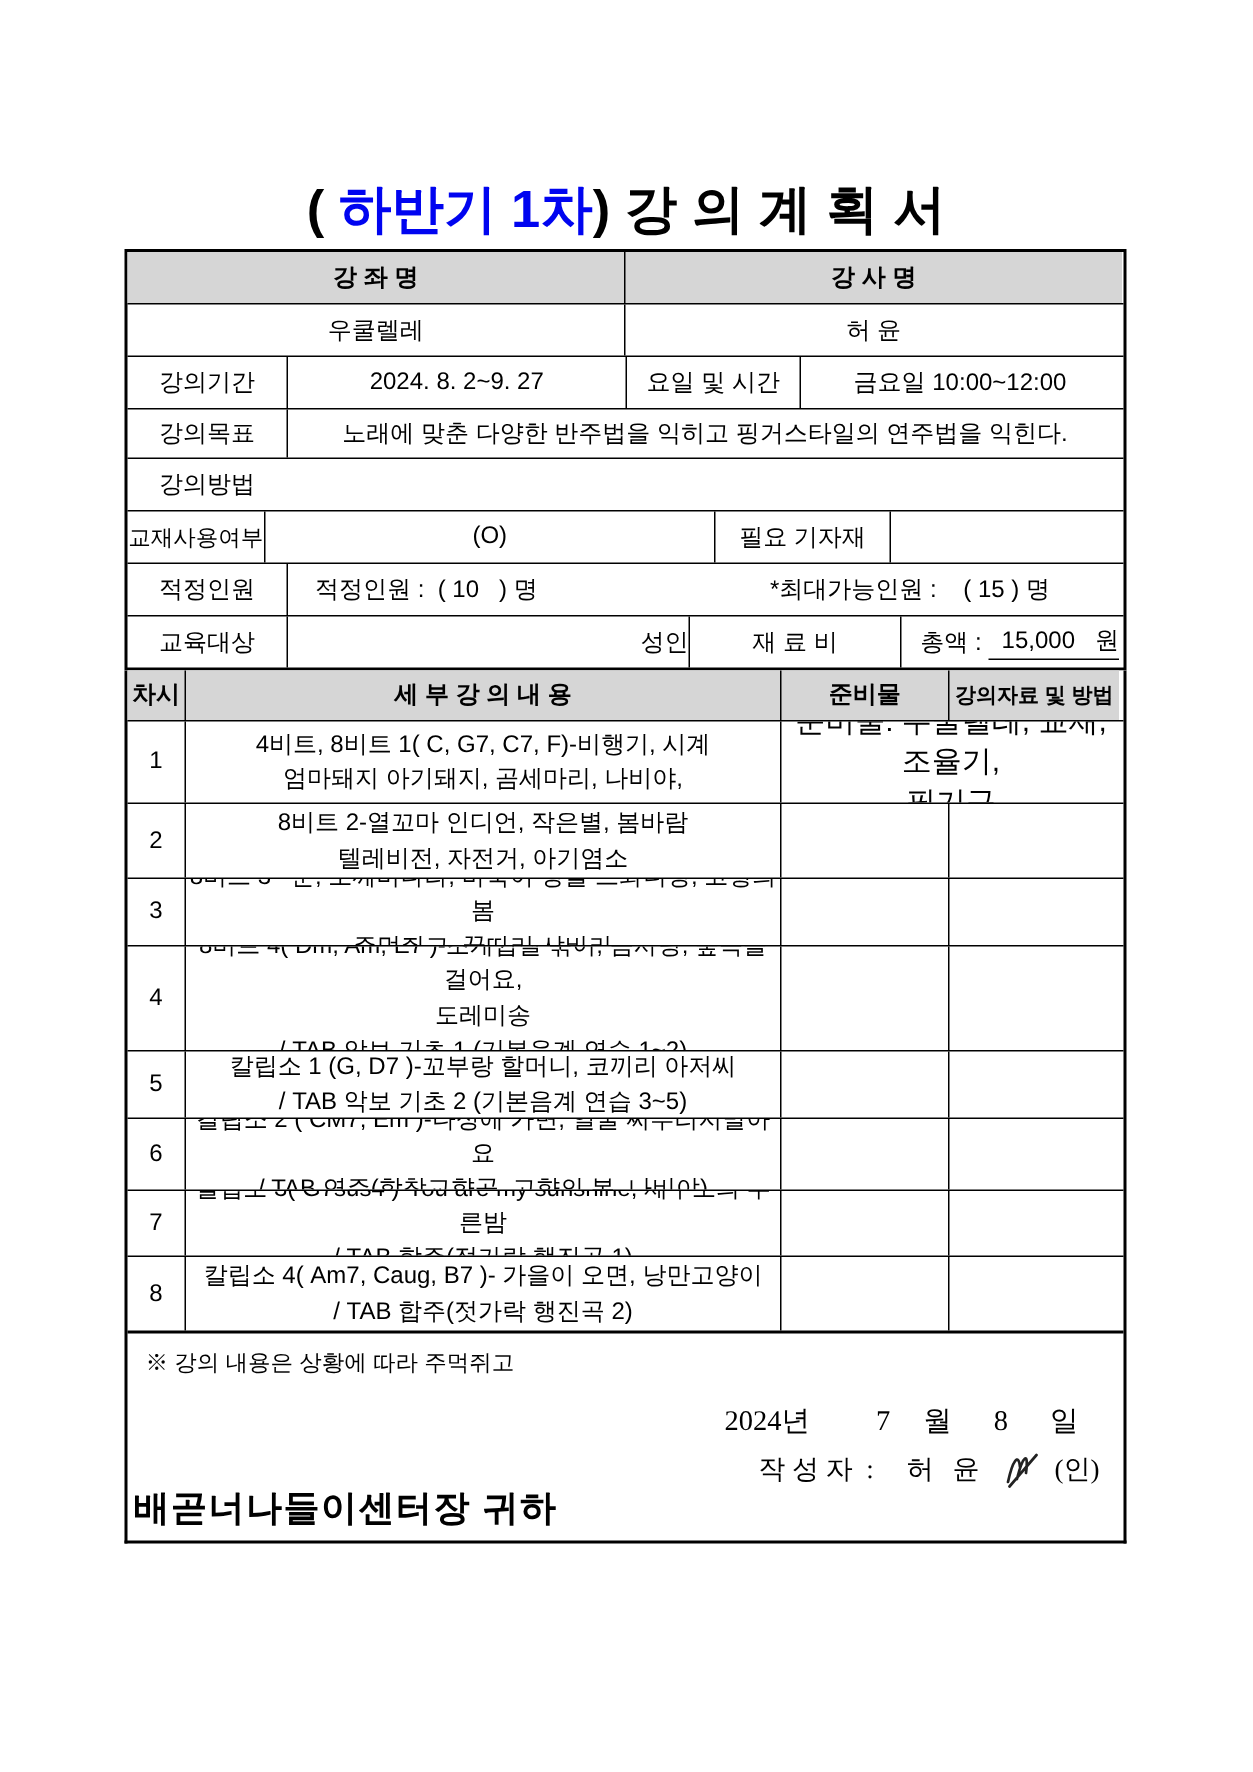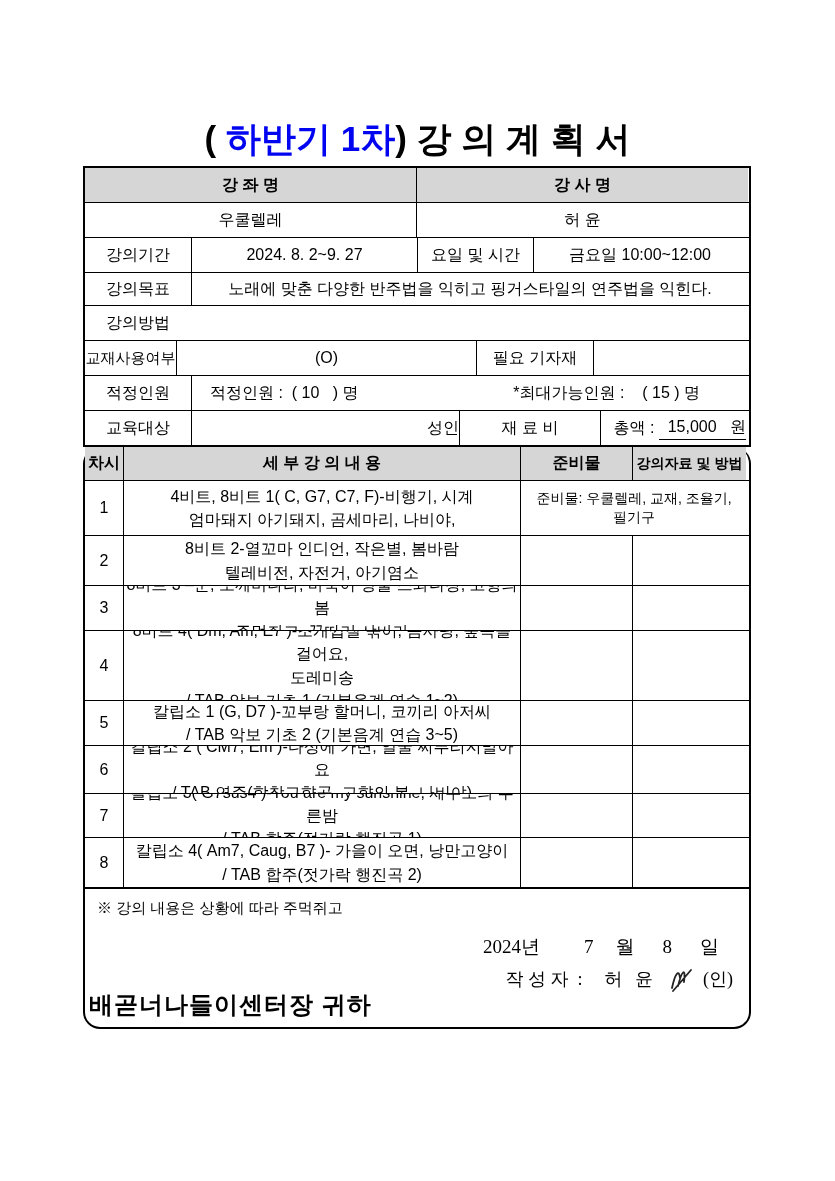--- a/index.html
+++ b/index.html
@@ -3,33 +3,33 @@
 <meta charset="utf-8">
 <style>
   html,body{margin:0;padding:0;background:#ffffff;}
   body{width:835px;height:1181px;font-family:"Liberation Sans",sans-serif;color:#000;}
   .page{position:relative;width:835px;height:1181px;background:#fff;overflow:hidden;}
   .title{margin:0;padding-top:116px;text-align:center;font-size:35px;font-weight:700;white-space:pre;}
   .blue{color:#0004f0;}
   .ws{white-space:pre;}
   .tbl{width:668px;margin-left:83px;border:2px solid #000;box-sizing:border-box;background:#fff;}
   .info{margin-top:3px;}
-  .sched{border-top:none;border-radius:17px;}
+  .sched{border-top:none;}
   .row{display:flex;border-top:1px solid #000;}
   .tbl .row:first-child{border-top:none;}
   .cell{box-sizing:border-box;display:flex;align-items:center;justify-content:center;text-align:center;font-size:16px;overflow:hidden;}
   .bl{border-left:1px solid #000;}
   .gray{background:#d6d6d6;}
   .bold{font-weight:700;}
   .left{justify-content:flex-end;text-align:left;}
   .pre{white-space:pre-line;}
   .detail{font-size:16px;line-height:1.45;}
   .fs15{font-size:15px;}
   .fs14{font-size:14px;}
-  .note-cell{font-size:14px;line-height:1.35;}
+  .note-cell{font-size:20px;line-height:1.35;}
   .footer{height:138px;border-top:2px solid #000;position:relative;}
   .f-note{margin:10px 0 0 12px;font-size:15px;}
   .f-date{margin-top:16px;text-align:right;padding-right:30px;font-family:"Liberation Serif",serif;font-size:19px;}
   .f-date .gap1{margin-left:44px;}
   .f-date .gap2{margin-left:22px;}
   .f-date .gap3{margin-left:28px;}
   .f-author{margin-top:5px;text-align:right;padding-right:16px;font-family:"Liberation Serif",serif;font-size:18px;display:flex;justify-content:flex-end;align-items:center;}
   .f-author .name{margin-left:22px;letter-spacing:4px;}
   .f-author .seal{margin-left:6px;}
   .sig{margin-left:8px;display:inline-block;vertical-align:middle;}

